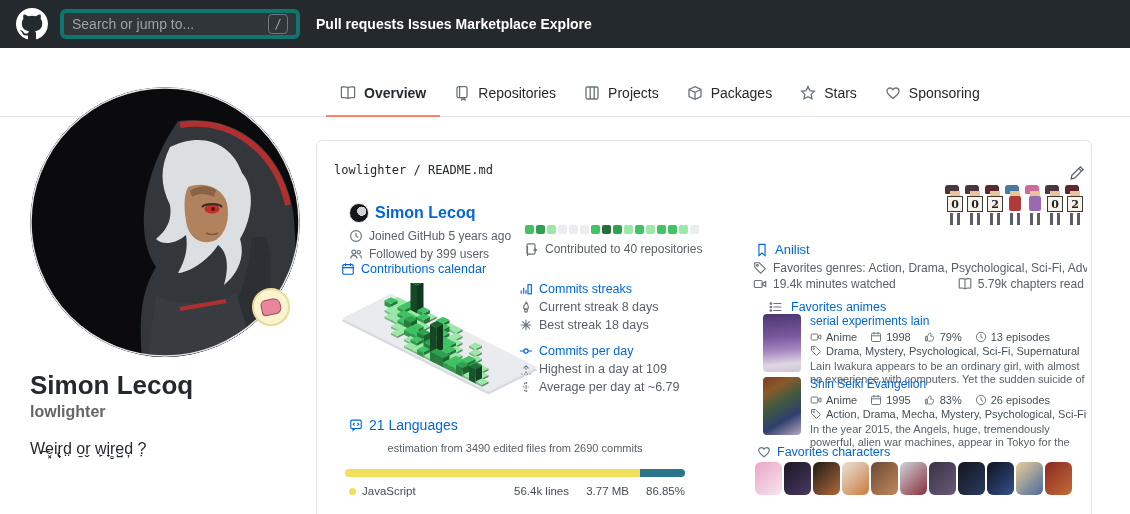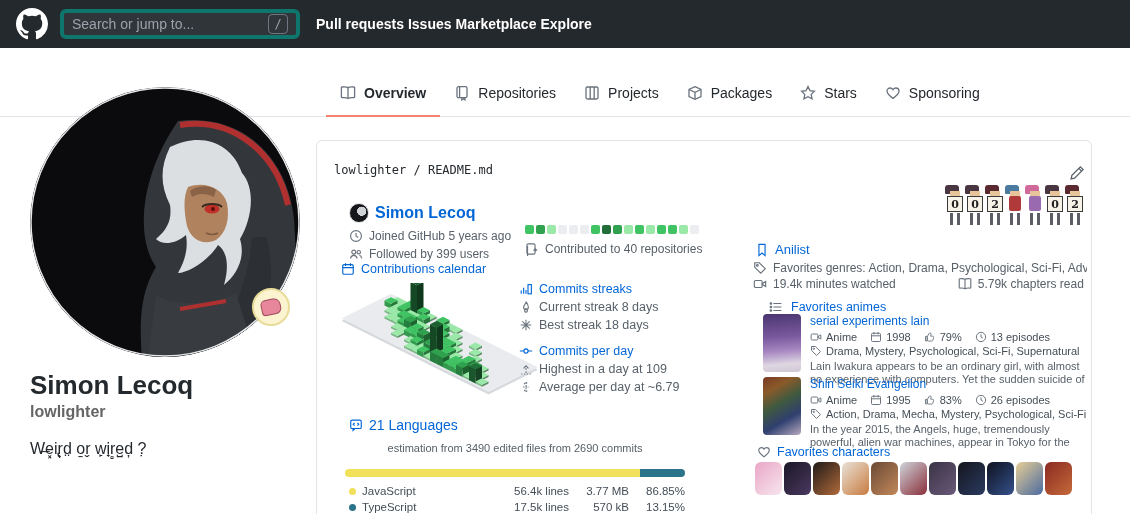--- a/index.html
+++ b/index.html
@@ -586,27 +586,20 @@
         <div style="width: 13.15%; background: rgb(43, 116, 137);"></div>
       </div>
     <div class="lang-rows">
       <div class="lang-row">
         <span class="lang-dot" style="background: rgb(241, 224, 90);"></span>
         <span class="lang-name">JavaScript</span>
         <span class="lang-v1">56.4k lines</span>
         <span class="lang-v2">3.77 MB</span>
         <span class="lang-v3">86.85%</span>
       </div>
-      <div class="lang-row">
-        <span class="lang-dot" style="background: rgb(43, 116, 137);"></span>
-        <span class="lang-name">TypeScript</span>
-        <span class="lang-v1">17.5k lines</span>
-        <span class="lang-v2">570 kB</span>
-        <span class="lang-v3">13.15%</span>
-      </div>
     </div>
 
     <div class="pixel-banner">
         <div class="pxfig">
           <div class="px-hair" style="background: rgb(74, 54, 64);"></div>
           <div class="px-face"></div>
           <div class="px-sign">0</div>
           <div class="px-legs"></div>
         </div>
         <div class="pxfig">

